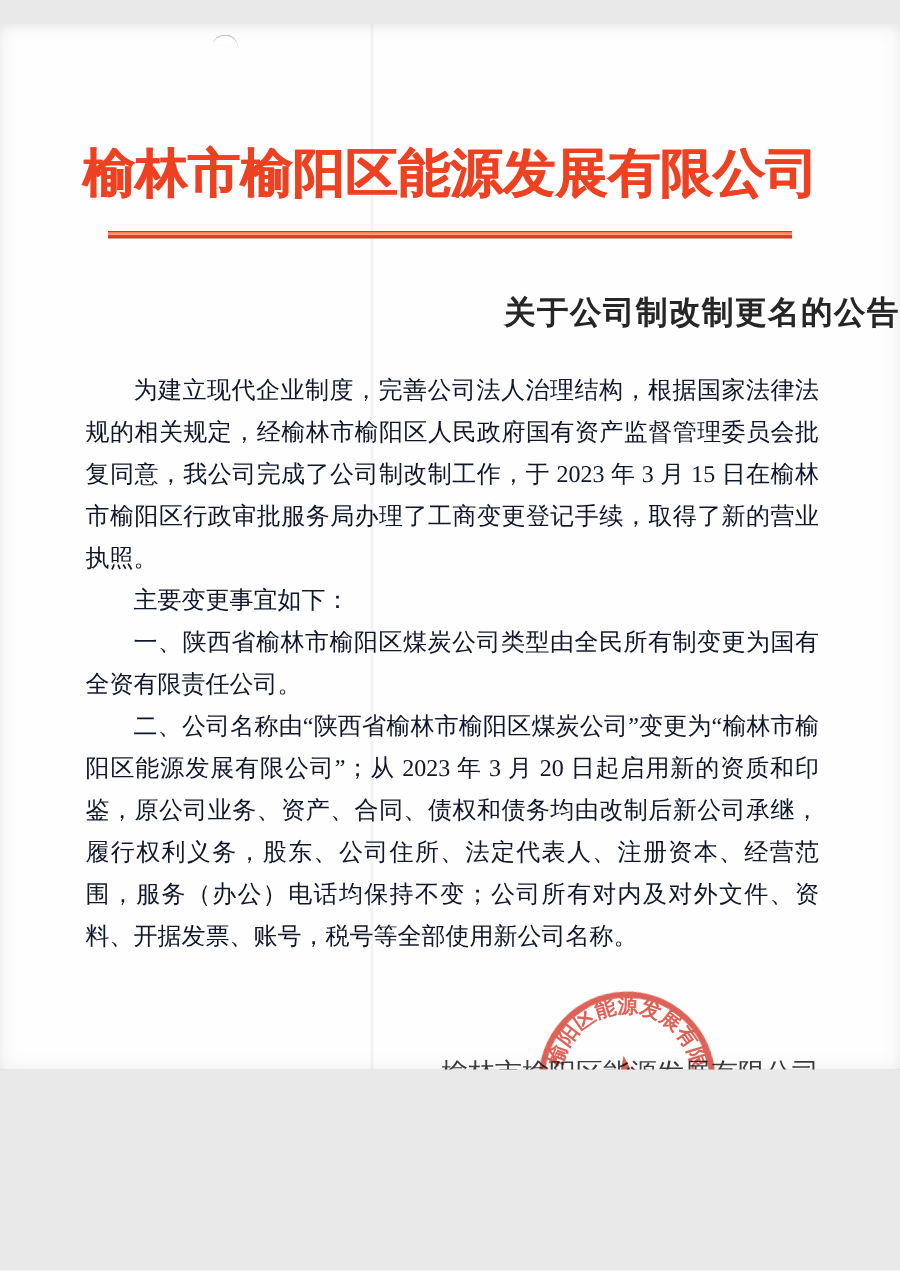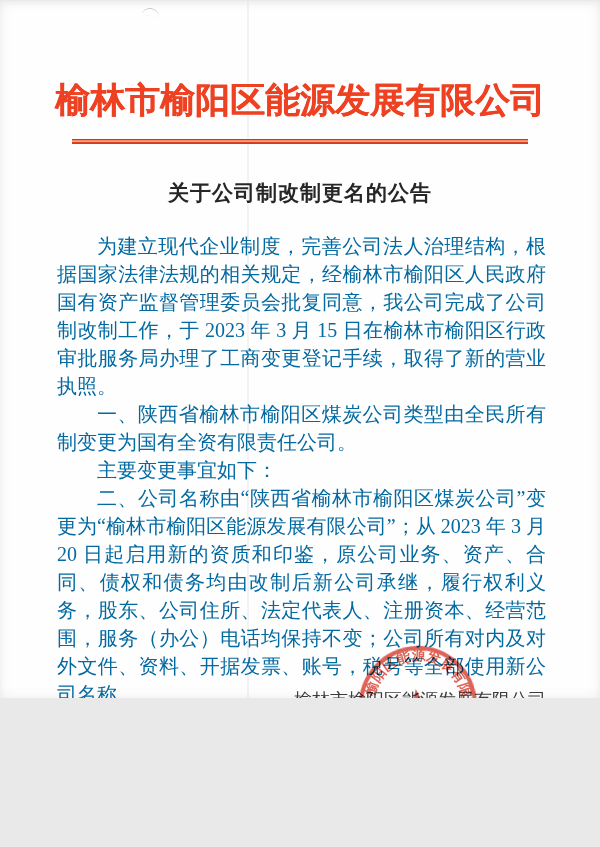--- a/index.html
+++ b/index.html
@@ -1,20 +1,20 @@
 <!DOCTYPE html>
 <html><head>
 <meta charset="utf-8">
 <style>
   html, body { margin: 0; padding: 0; background: #e9e9e9; }
   .page {
     position: relative;
     width: 600px;
     height: 697px;
-    margin: 1px auto;
+    margin: 16px auto;
     background: #fefefe;
     overflow: hidden;
     box-shadow: inset 0 0 14px rgba(0,0,0,0.06), inset 0 2px 6px rgba(0,0,0,0.05);
     font-family: "Liberation Serif", serif;
   }
   
   .fold-line {
     position: absolute; top: 0; bottom: 0; left: 247px; width: 2px;
     background: rgba(170,175,190,0.14);
   }
@@ -39,31 +39,31 @@
   }
   .red-rule {
     position: absolute; top: 138px; left: 72px; width: 456px; height: 5px;
     background: linear-gradient(to bottom,
       #c83a1e 0px, #c83a1e 1px,
       #ff7a50 1px, #ffa488 2.5px,
       #e14826 2.5px, #c83a1e 5px);
   }
   .doc-title {
     position: absolute; top: 178px; left: 0; right: 0;
-    text-align: center;
+    text-align: right;
     font-size: 21px;
     font-weight: bold;
     color: #262626;
     letter-spacing: 1px;
   }
   .body-text {
     position: absolute; top: 231px; left: 57px; width: 489px;
-    font-size: 20px;
+    font-size: 16px;
     line-height: 28px;
-    color: #0369a1;
+    color: #0f172a;
     text-align: justify;
   }
   .body-text p { margin: 0; text-indent: 2em; }
   .signature-block {
     position: absolute; top: 684px; right: 54px;
     text-align: center;
     font-size: 18px;
     line-height: 30px;
     color: #3c3c3e;
     white-space: nowrap;
@@ -94,22 +94,22 @@
   <div class="letterhead">
     <div class="letterhead-name">榆林市榆阳区能源发展有限公司</div>
   </div>
 
   <div class="red-rule"></div>
 
   <div class="doc-title">关于公司制改制更名的公告</div>
 
   <div class="body-text">
     <p>为建立现代企业制度，完善公司法人治理结构，根据国家法律法规的相关规定，经榆林市榆阳区人民政府国有资产监督管理委员会批复同意，我公司完成了公司制改制工作，于 2023 年 3 月 15 日在榆林市榆阳区行政审批服务局办理了工商变更登记手续，取得了新的营业执照。</p>
+    <p>主要变更事宜如下：</p>
     <p>一、陕西省榆林市榆阳区煤炭公司类型由全民所有制变更为国有全资有限责任公司。</p>
-    <p>主要变更事宜如下：</p>
     <p>二、公司名称由“陕西省榆林市榆阳区煤炭公司”变更为“榆林市榆阳区能源发展有限公司”；从 2023 年 3 月 20 日起启用新的资质和印鉴，原公司业务、资产、合同、债权和债务均由改制后新公司承继，履行权利义务，股东、公司住所、法定代表人、注册资本、经营范围，服务（办公）电话均保持不变；公司所有对内及对外文件、资料、开据发票、账号，税号等全部使用新公司名称。</p>
   </div>
 
   <div class="signature-block">
     <div>榆林市榆阳区能源发展有限公司</div>
   </div>
 
   <div class="seal">
     <svg viewBox="0 0 126 126">
       <circle class="seal-ring" cx="63" cy="63" r="56" fill="none" stroke-width="4" stroke="#d9473a"></circle>

